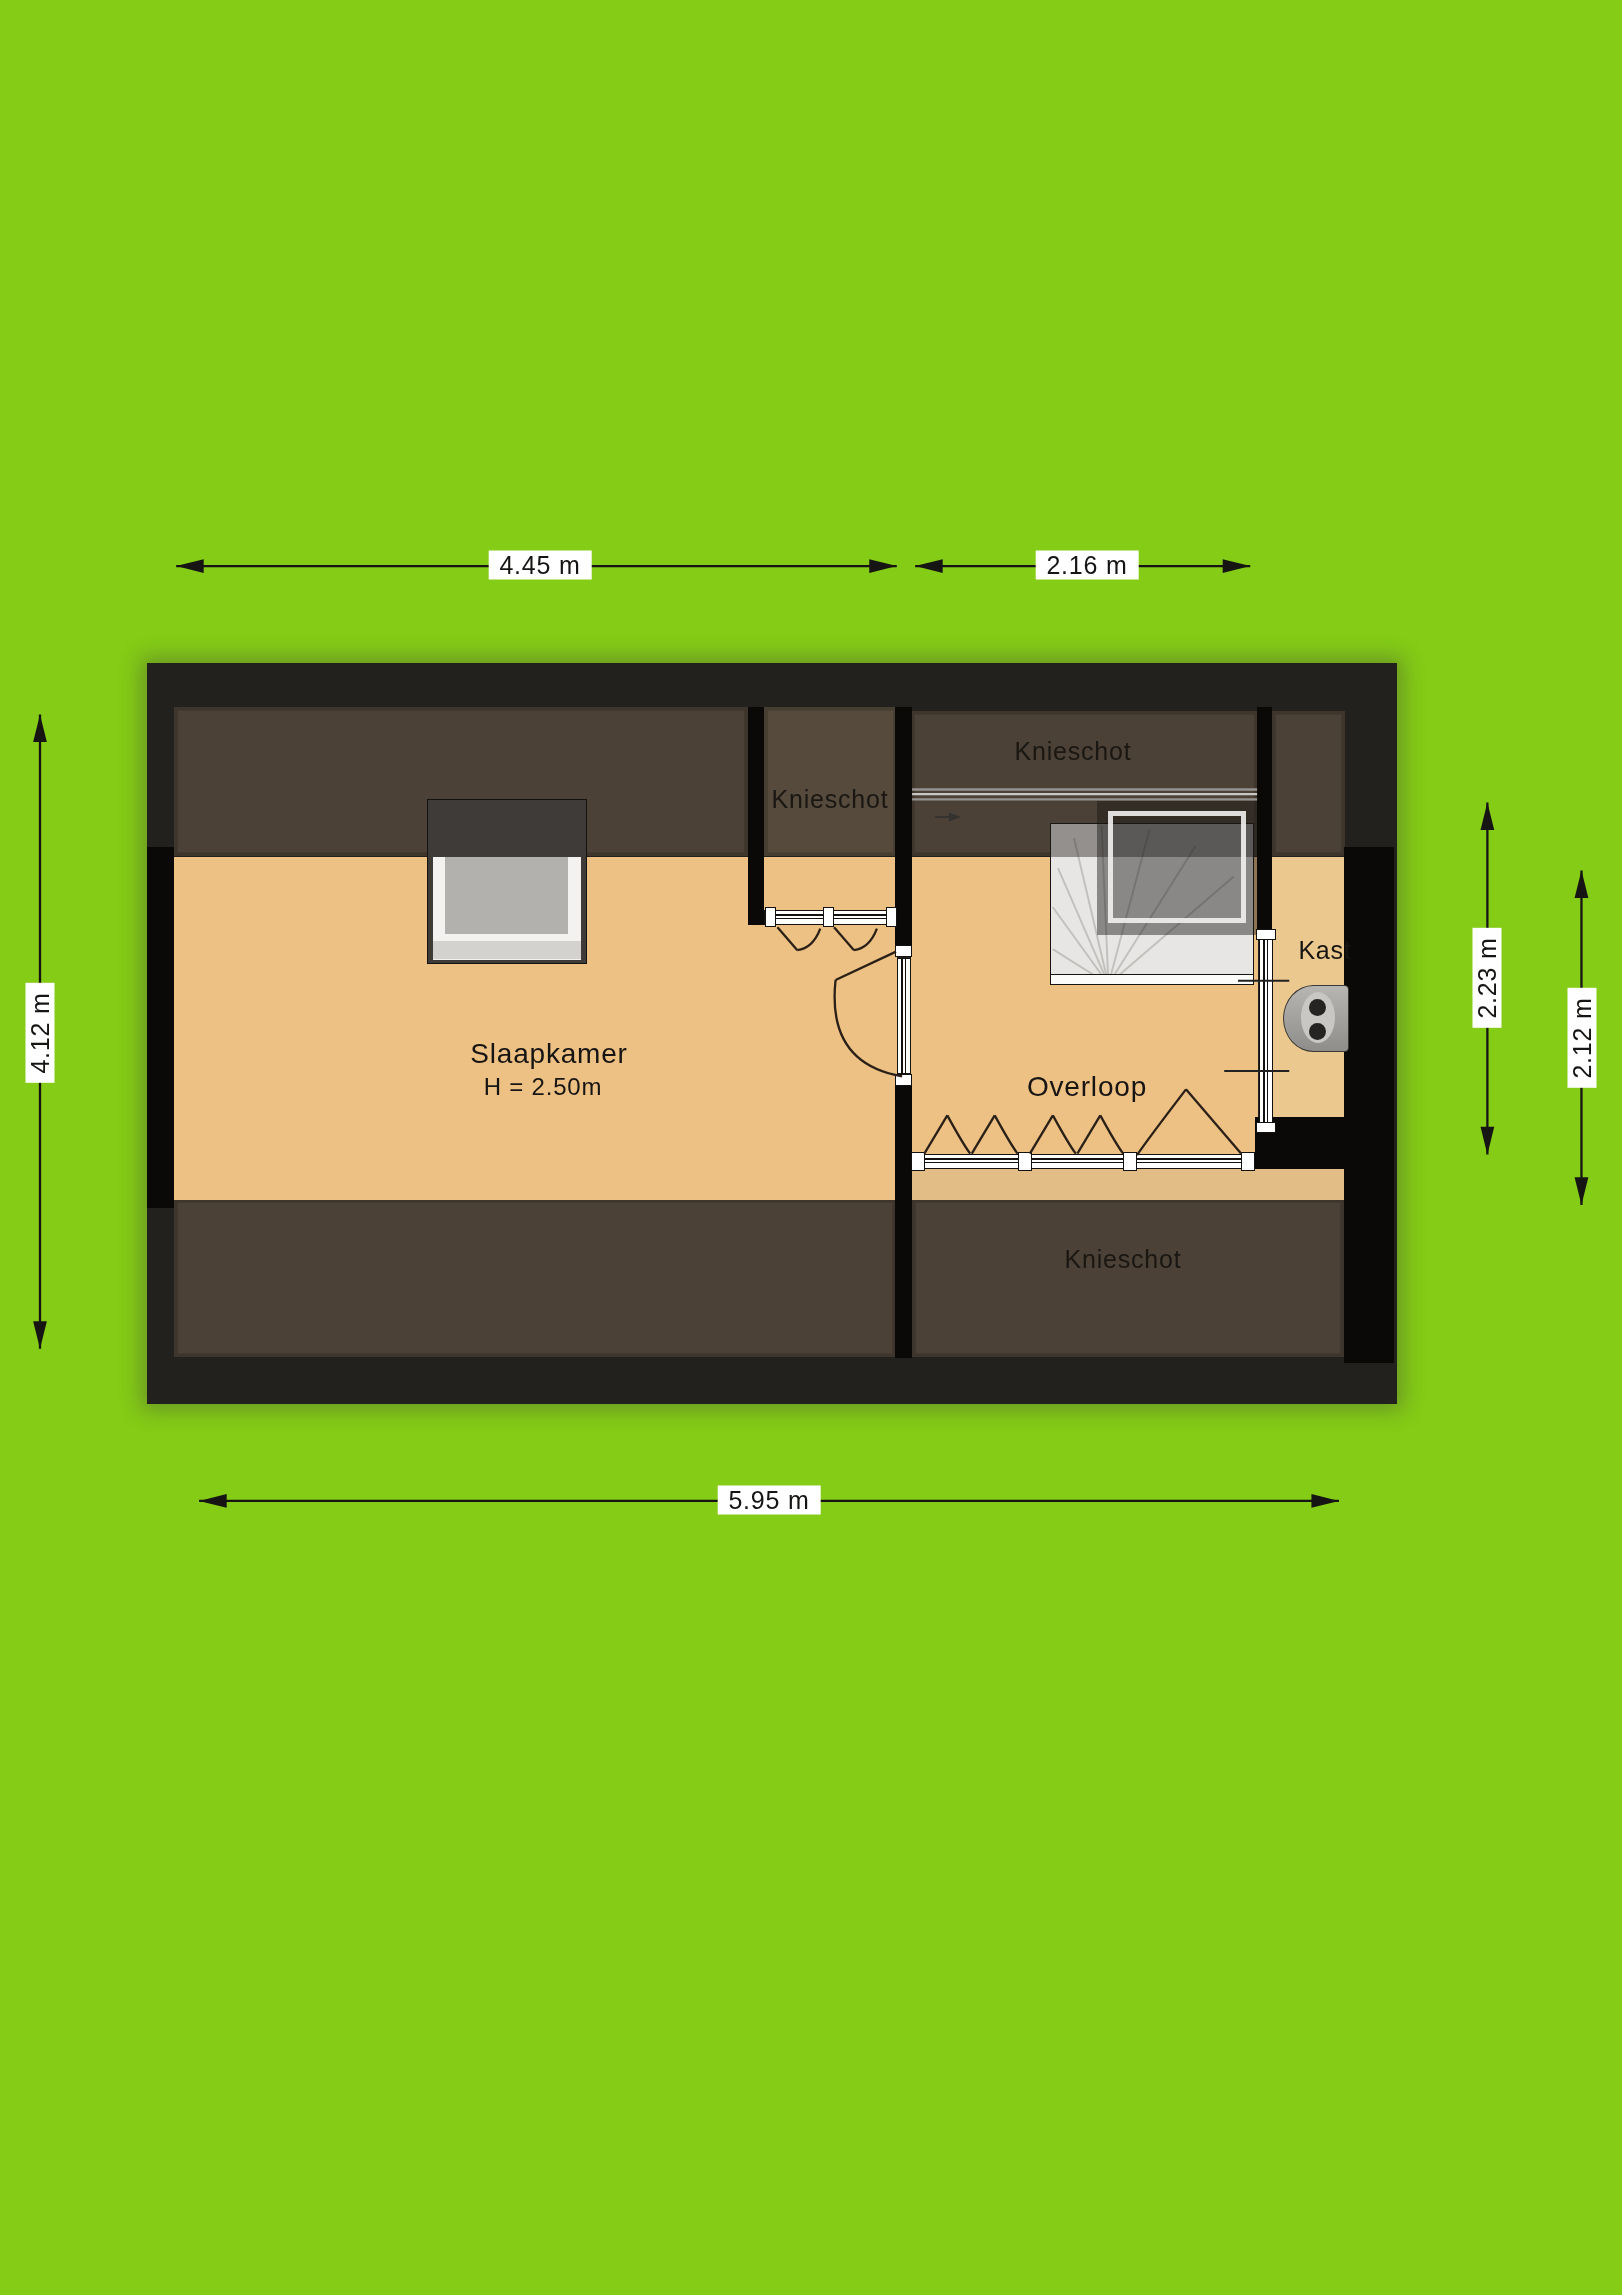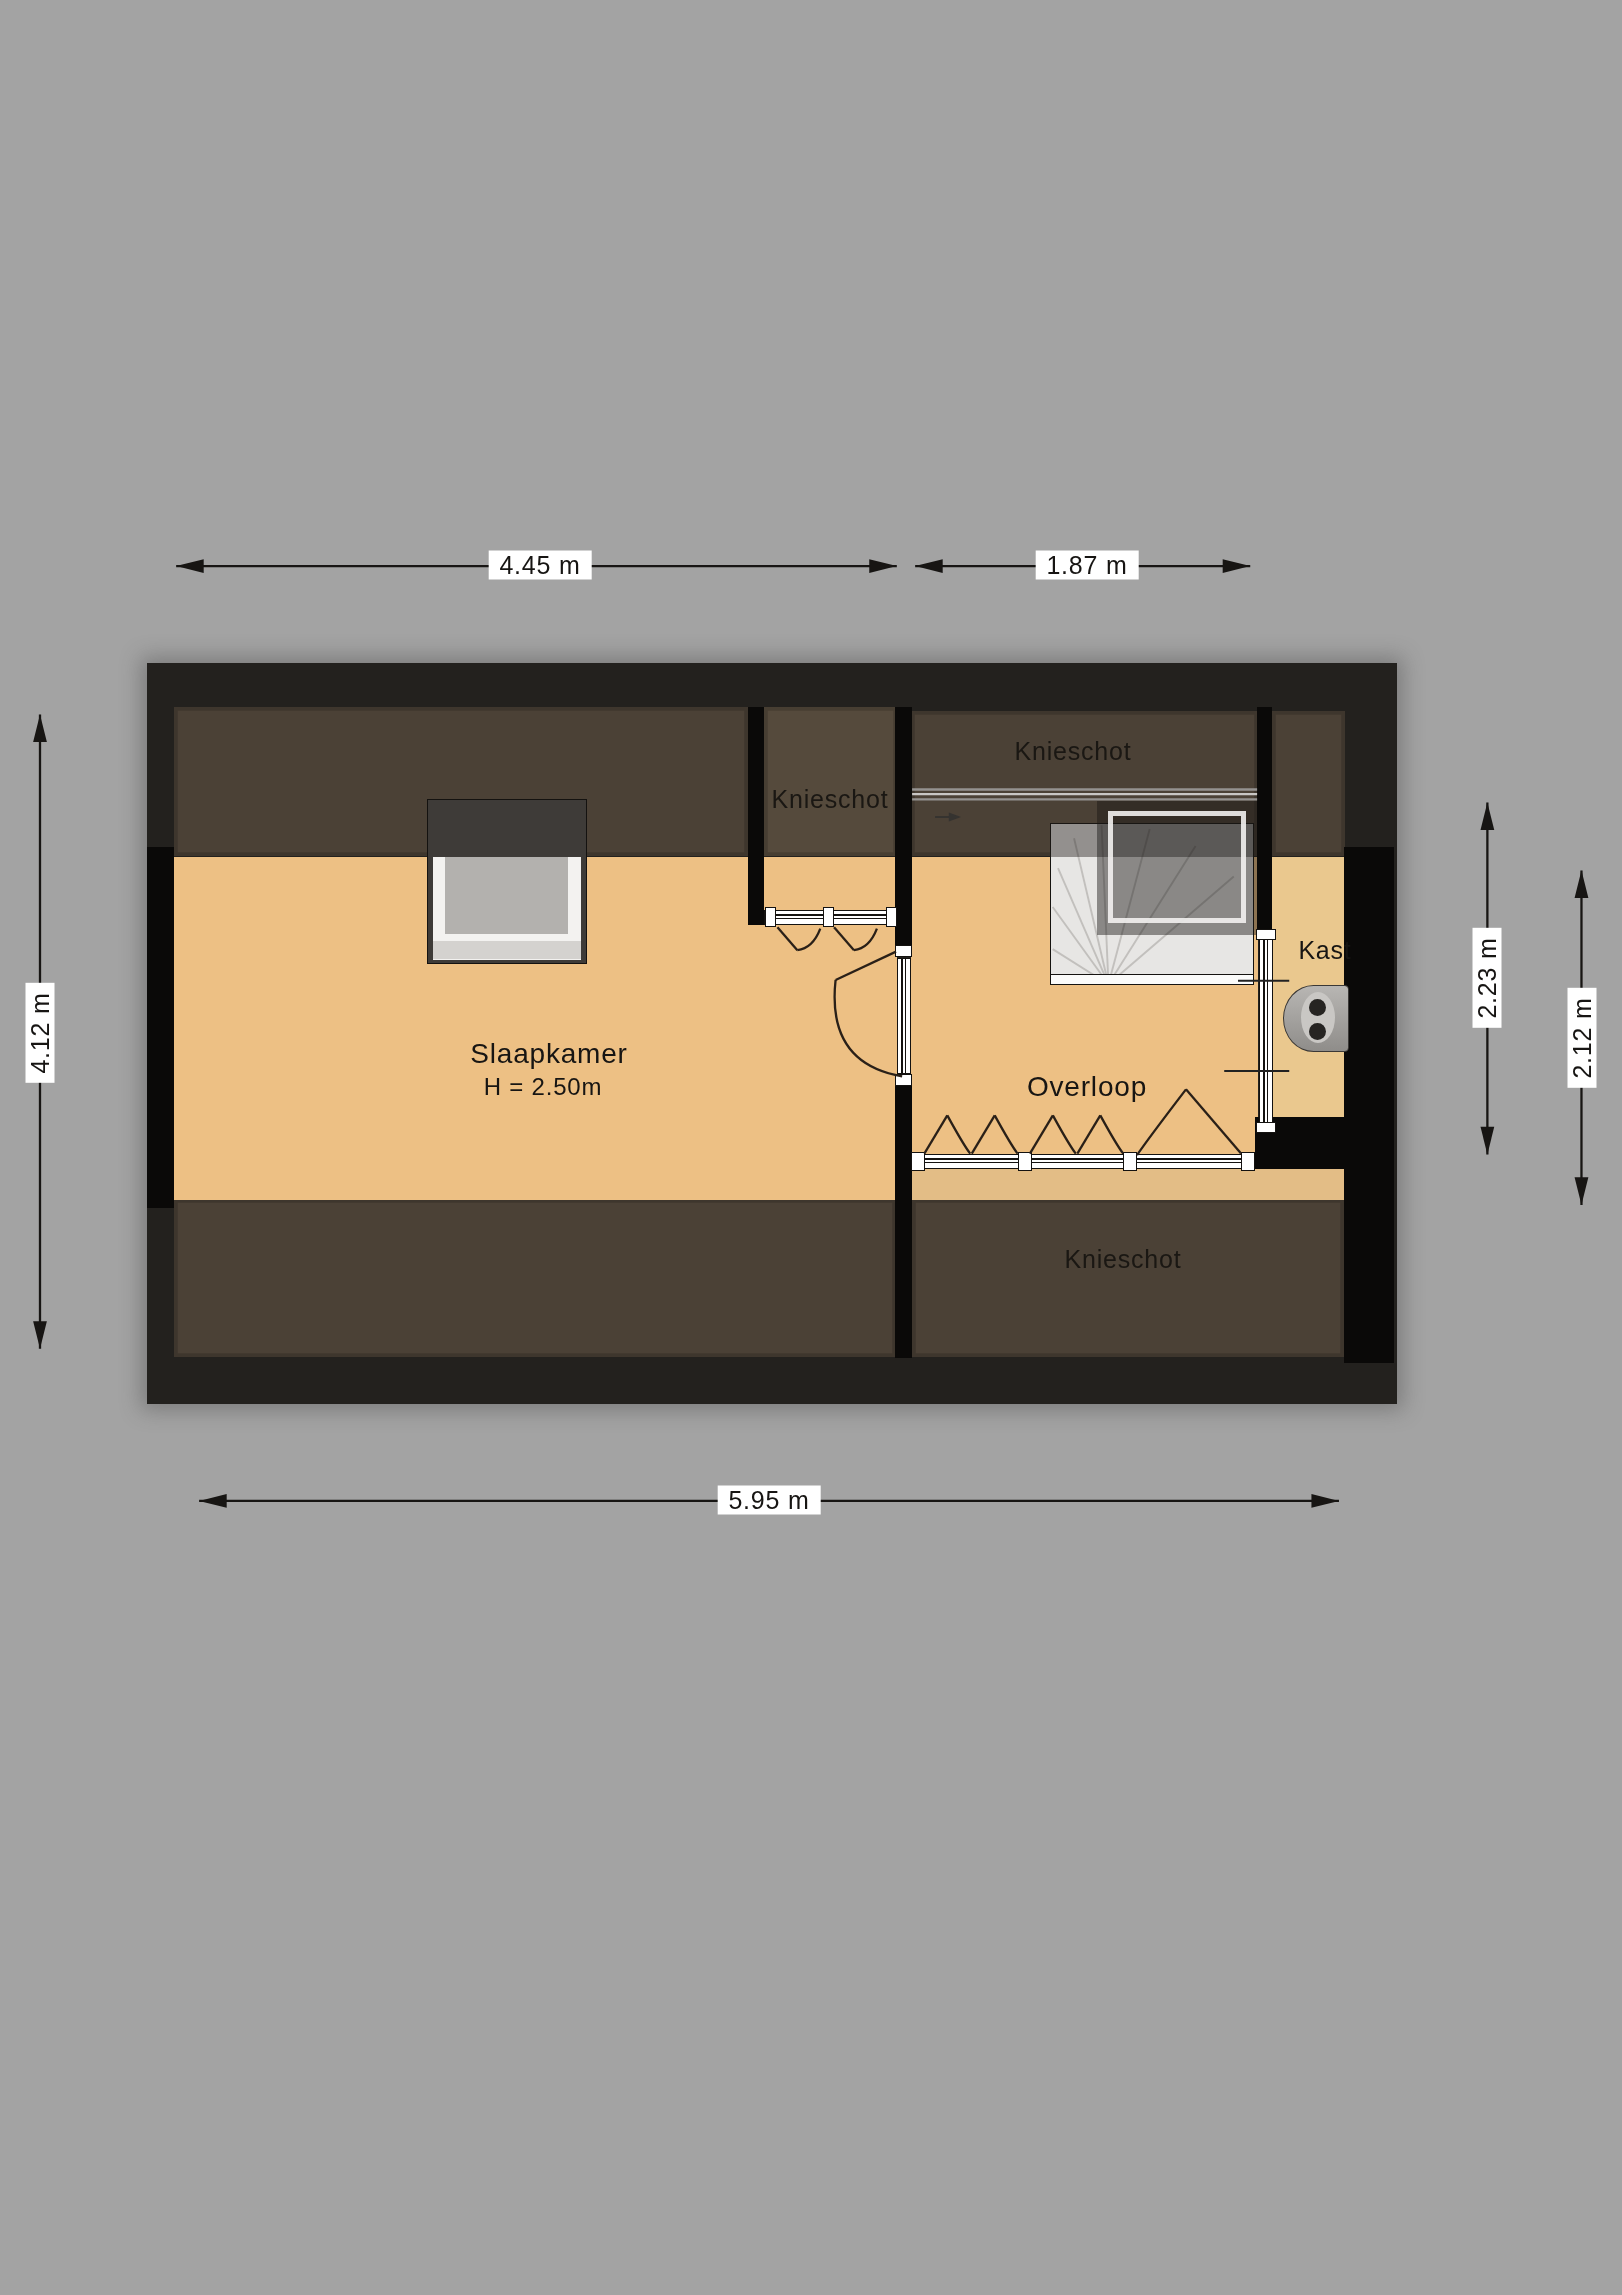--- a/index.html
+++ b/index.html
@@ -1,16 +1,16 @@
 <!DOCTYPE html>
 <html style="--wall-outer: #23211e; --wall-black: #0a0908; --knee-wall-brown: #4b4136; --closet-brown: #554a3c; --floor-orange: #edc084; --floor-kast: #eac88e; --floor-strip: #e3bd86; --stairs-light: #e7e6e4; --window-dark: #3e3b38; --window-pane: #b3b1ae; --appliance-gray: #a5a3a0; --dimension-ink: #171513;font-size:12.2px"><head>
 <meta charset="utf-8">
 <style>
   html,body{margin:0;padding:0;background:#fff;}
-  #canvas{position:relative;width:1623px;height:2295px;background:#a3a3a3;overflow:hidden;
+  #canvas{position:relative;width:1623px;height:2295px;background:#84cc16;overflow:hidden;
           font-family:"Liberation Sans","DejaVu Sans",sans-serif;color:var(--dimension-ink,#171513);}
   .abs{position:absolute;}
   #plan{position:absolute;left:147px;top:663px;width:1250px;height:741px;
         background:var(--wall-outer,#23211e);box-shadow:0 0 20px 6.1px rgba(60,60,60,.38);}
   .panel{position:absolute;box-shadow:inset 0 0 0 3.8px rgba(0,0,0,.16);}
   .brown{background:var(--knee-wall-brown,#4b4136);}
   .cbrown{background:var(--closet-brown,#554a3c);}
   .orange{background:var(--floor-orange,#edc084);box-shadow:none;}
   .wall{position:absolute;background:var(--wall-black,#0a0908);}
   .lbl{position:absolute;transform:translate(-50%,-50%);font-size:25px;white-space:nowrap;letter-spacing:0.8px;}
@@ -163,21 +163,21 @@
       <path d="M1346,1508 L1376,1458"></path>
         <path d="M1376,1458 Q1398,1498 1406,1508"></path>
       <path d="M1408,1508 L1438,1458"></path>
         <path d="M1438,1458 Q1460,1498 1468,1508"></path>
       <path d="M1622,1508 L1550,1424"></path>
         <path d="M1550,1424 Q1498,1492 1486,1510"></path>
     </g>
   </svg>
 
   <div class="lbl dim" style="left:540px;top:565px;">4.45 m</div>
-  <div class="lbl dim" style="left:1087px;top:565px;">1.87 m</div>
+  <div class="lbl dim" style="left:1087px;top:565px;">2.16 m</div>
   <div class="lbl dim" style="left:769px;top:1500px;">5.95 m</div>
   <div class="lbl vdim" style="left:40px;top:1033px;">4.12 m</div>
   <div class="lbl vdim" style="left:1487px;top:978px;">2.23 m</div>
   <div class="lbl vdim" style="left:1582px;top:1038px;">2.12 m</div>
 
   <div class="lbl big" style="left:549px;top:1054px;">Slaapkamer</div>
   <div class="lbl" style="left:543px;top:1087px;font-size:24px;">H = 2.50m</div>
   <div class="lbl big" style="left:1087px;top:1087px;">Overloop</div>
   <div class="lbl" style="left:1311px;top:950px;margin-left:14px;">Kast</div>
   <div class="lbl" style="left:830px;top:799px;color:#1a1713;">Knieschot</div>

